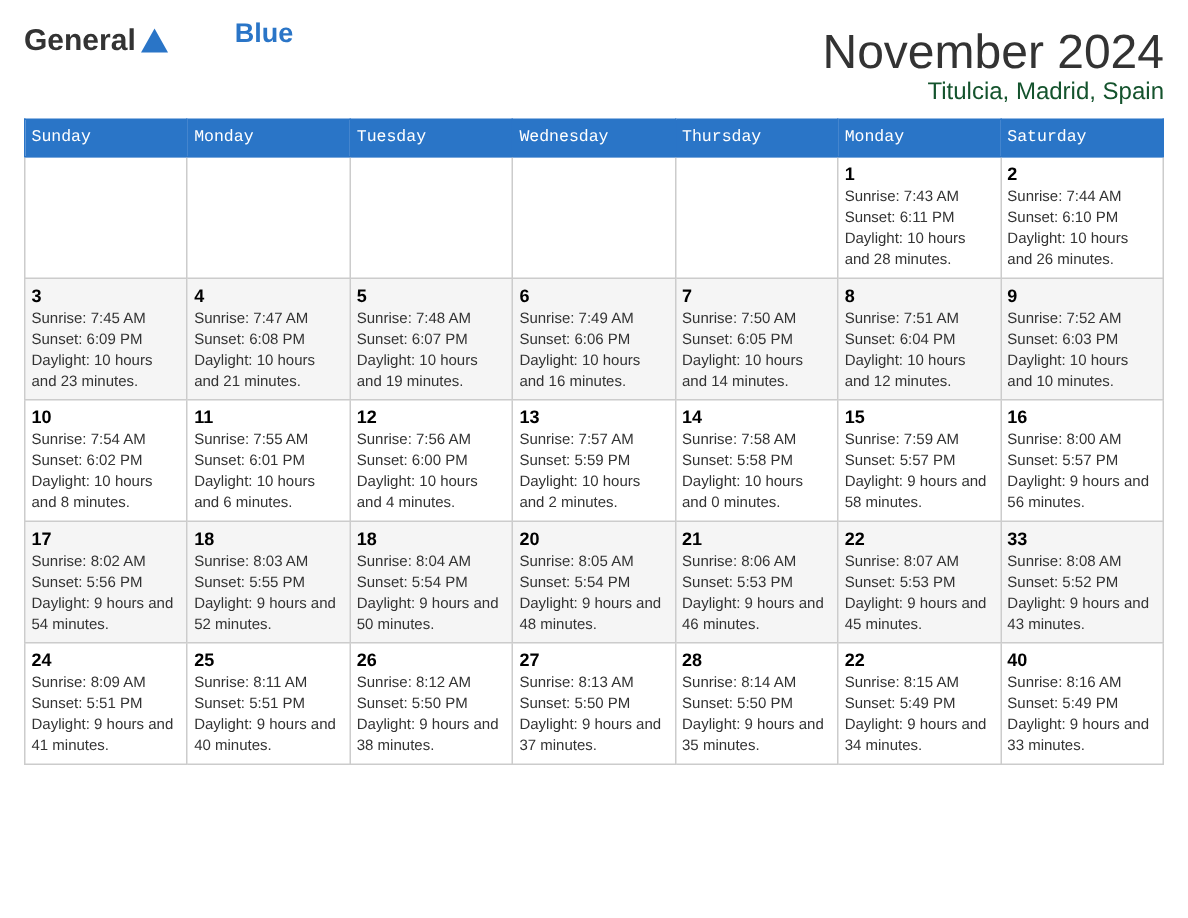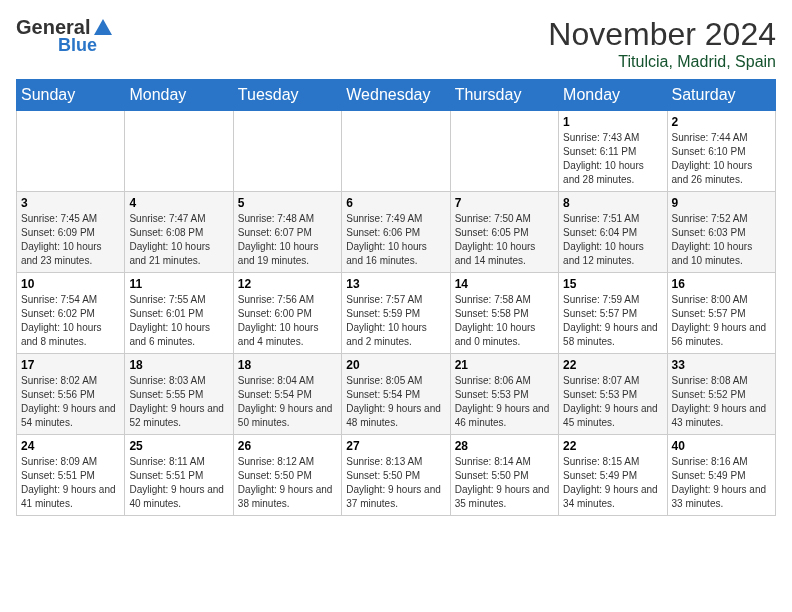--- a/index.html
+++ b/index.html
@@ -11,21 +11,21 @@
       padding: 16px;
     }
     .header {
       display: flex;
       justify-content: space-between;
       align-items: flex-start;
       margin-bottom: 8px;
     }
     .logo {
       display: flex;
-      flex-direction: column;
+      flex-direction: row;
       align-items: flex-start;
     }
     .logo-text {
       display: flex;
       align-items: center;
       font-size: 20px;
       font-weight: bold;
       color: #333;
     }
     .logo-general { color: #333; }
@@ -50,23 +50,24 @@
     .calendar {
       width: 100%;
       border-collapse: collapse;
       font-size: 11px;
     }
     .calendar th {
       background: #2a75c7;
       color: #fff;
       padding: 6px 4px;
       text-align: left;
-      font-size: 16px;
+      font-size: 11px;
       font-weight: normal;
       border: 1px solid #2a75c7;
+      font-family: Liberation Mono, monospace;
     }
     .calendar td {
       vertical-align: top;
       border: 1px solid #ccc;
       padding: 4px;
       width: calc(100% / 7);
       min-height: 80px;
       background: #fff;
     }
     .calendar tr:nth-child(even) td {

